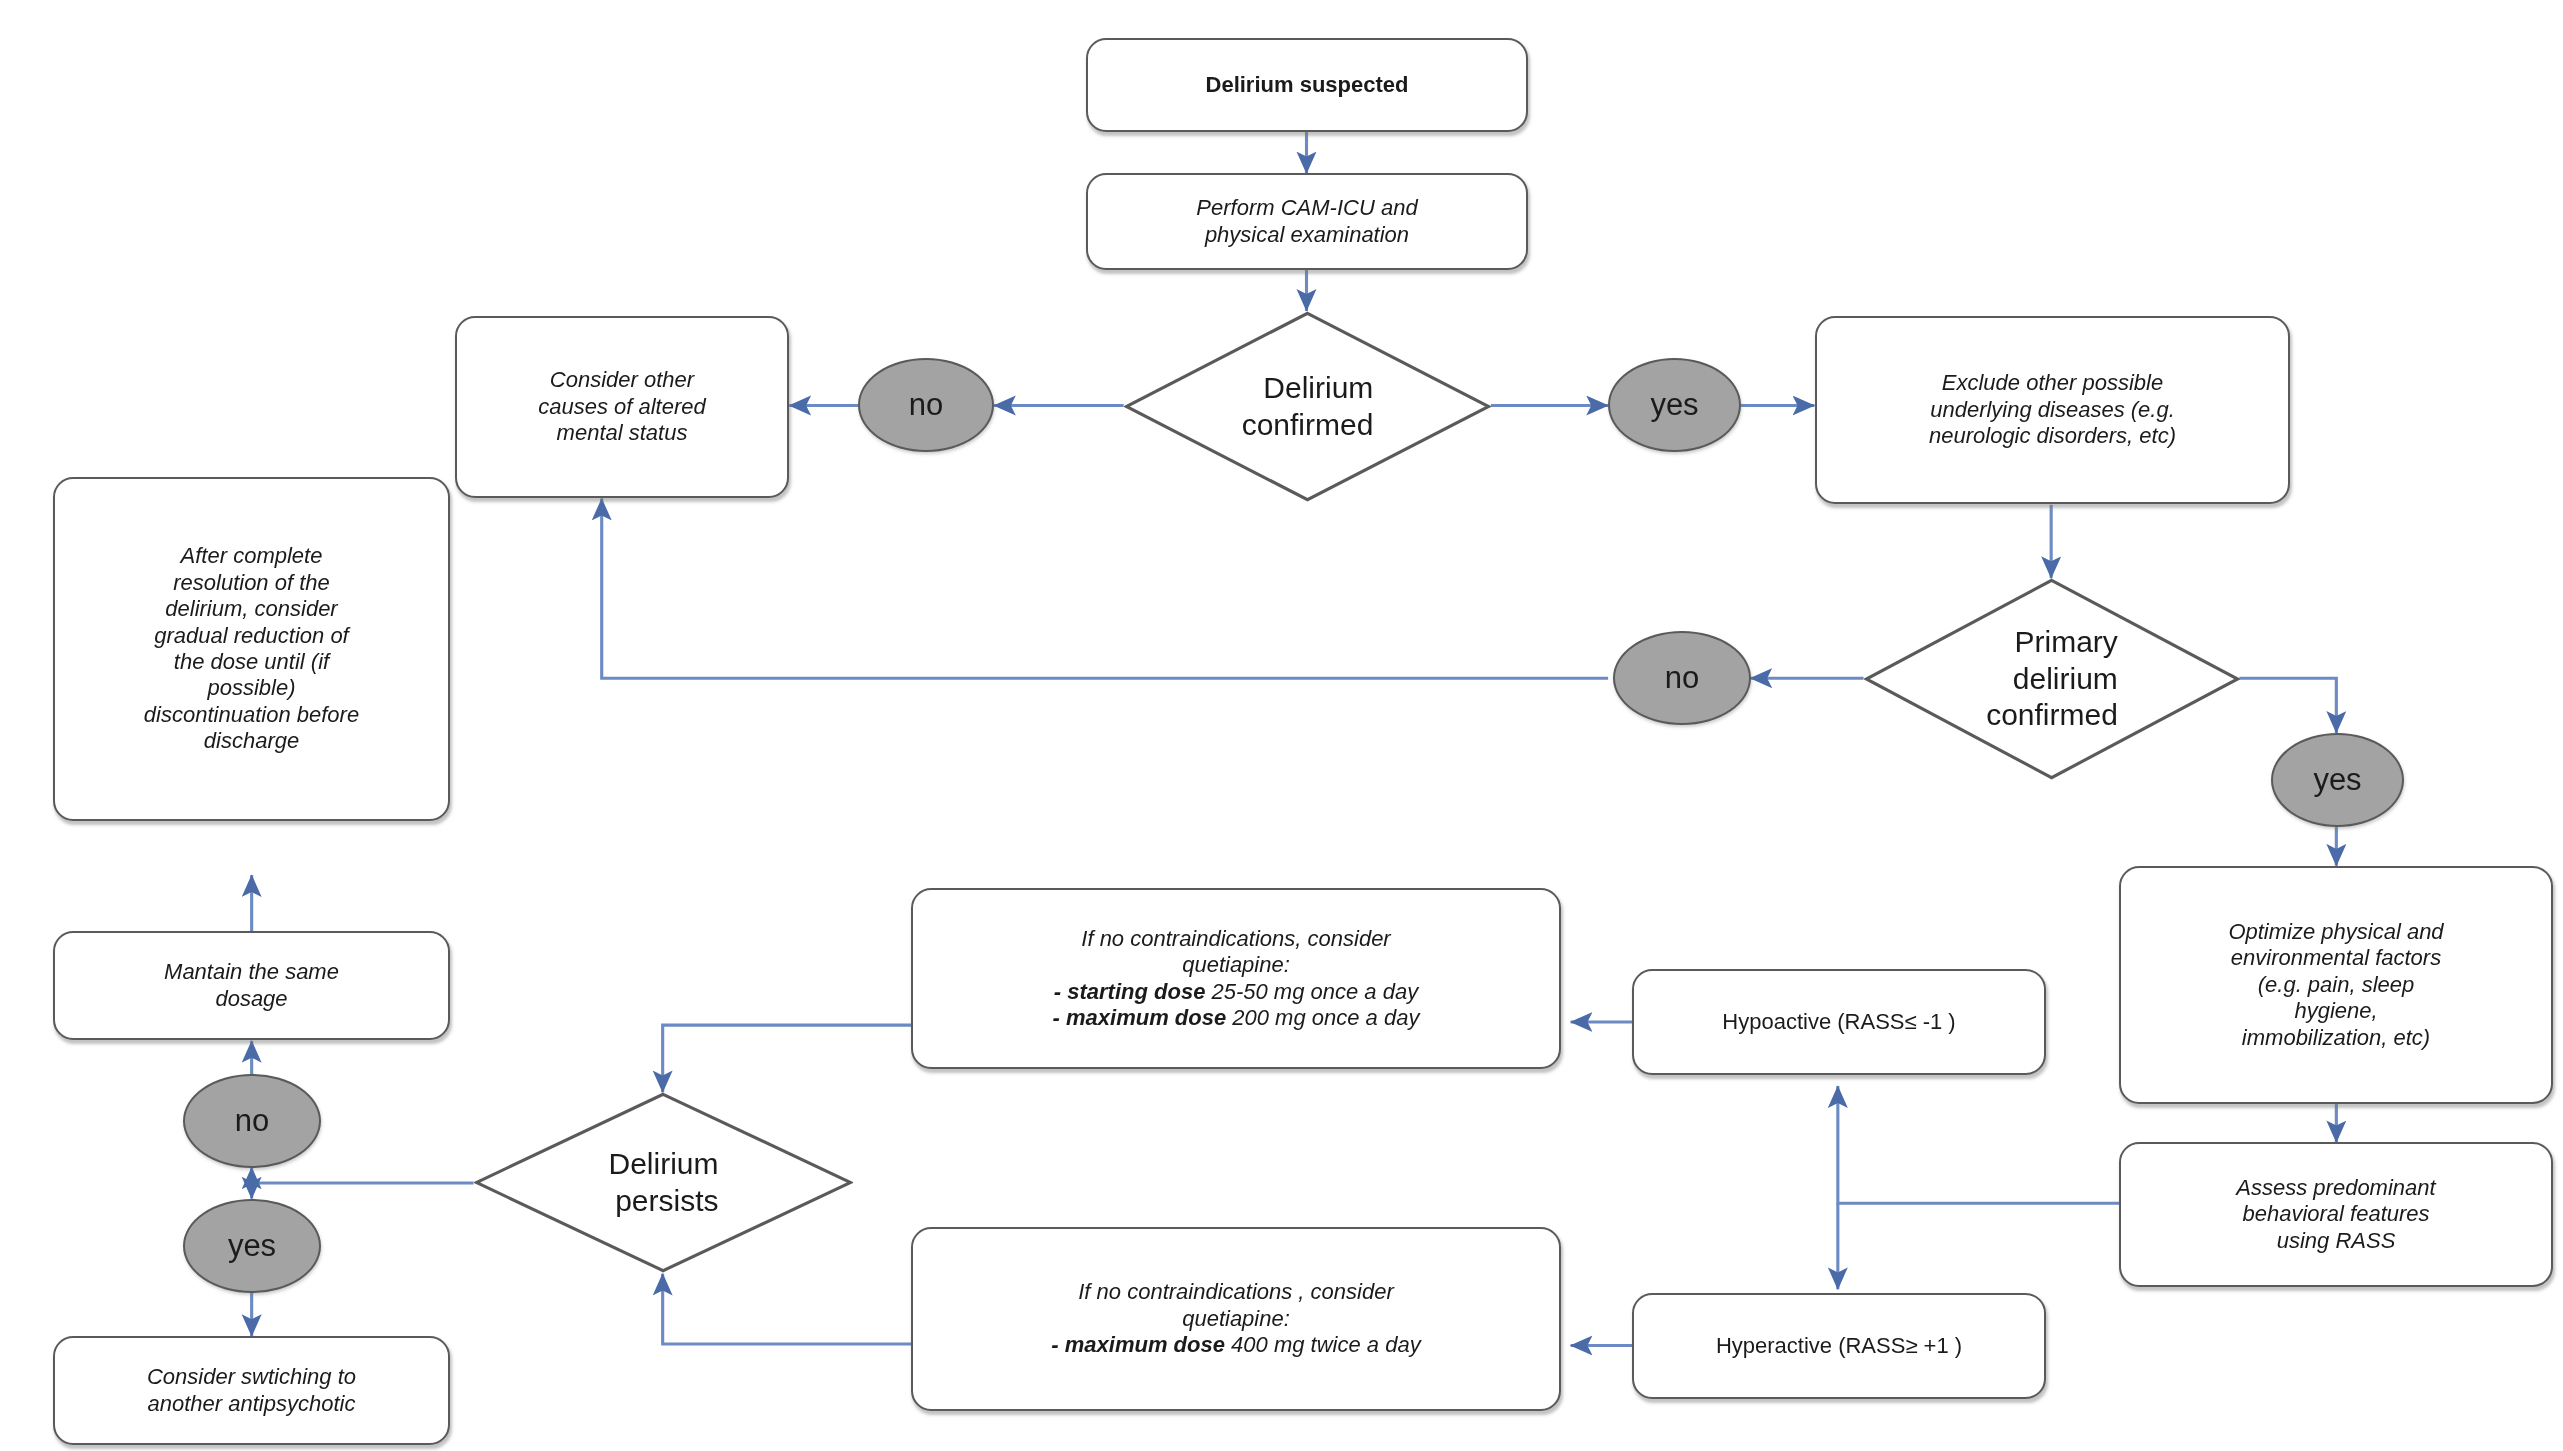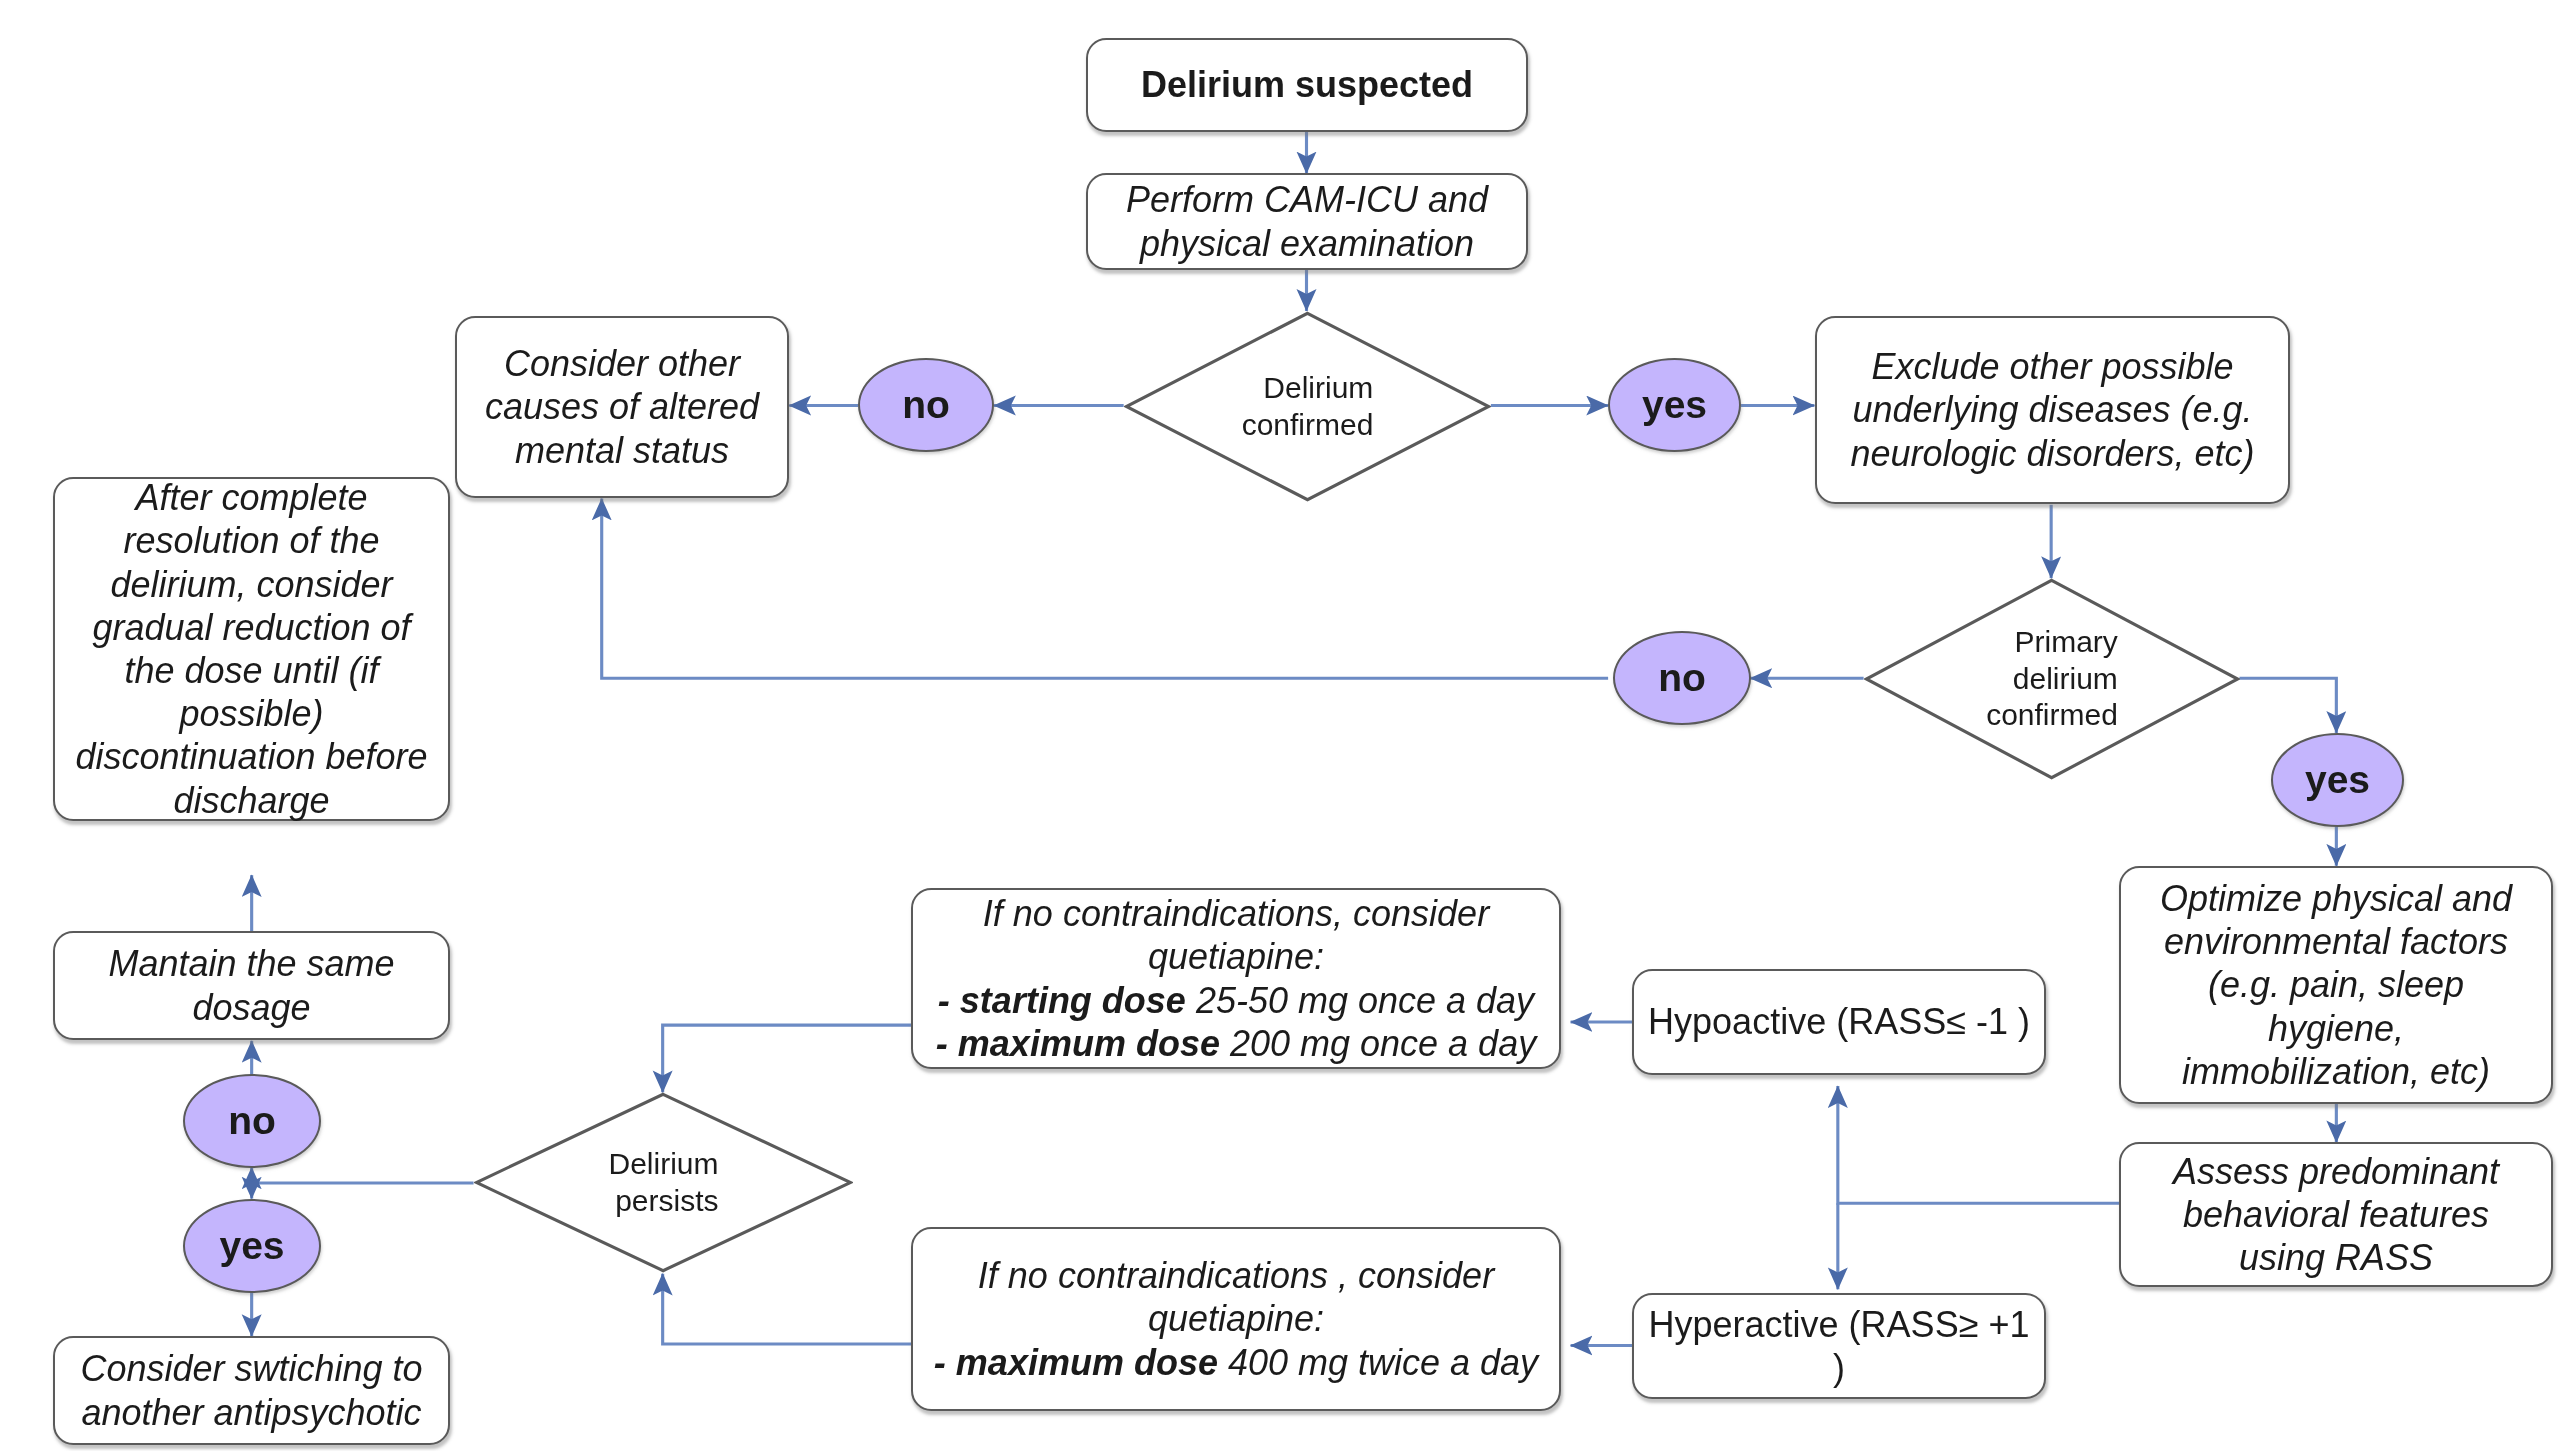--- a/index.html
+++ b/index.html
@@ -34,37 +34,37 @@
     z-index: 2;
     color: #1b1b1b;
   }
   .proc {
     background: #ffffff;
     border: 2.3px solid #5a5a5a;
     border-radius: 20.3px;
     box-shadow: 1.6px 3.1px 3.1px rgba(120,120,120,0.45);
     padding: 4.7px 7.8px;
     line-height: 1.20;
-    font-size: 36px;
+    font-size: 22px;
   }
   .proc.bold {
     font-weight: bold;
   }
   .proc .lines {
     width: 100%;
   }
   .proc .ln { display: block; font-style: italic; }
   .proc .ln b { font-weight: bold; }
 
   .ellipse {
-    background: #c4b5fd;
+    background: #a3a3a3;
     border: 2.3px solid #5a5a5a;
     border-radius: 50%;
-    font-weight: bold;
-    font-size: 39px;
+    font-weight: normal;
+    font-size: 31px;
     box-shadow: 0.8px 2.3px 3.1px rgba(120,120,120,0.35);
   }
 
   .diamond {
     background: transparent;
   }
   .diamond .dshape {
     position: absolute;
     left: 0; top: 0;
     width: 100%;

